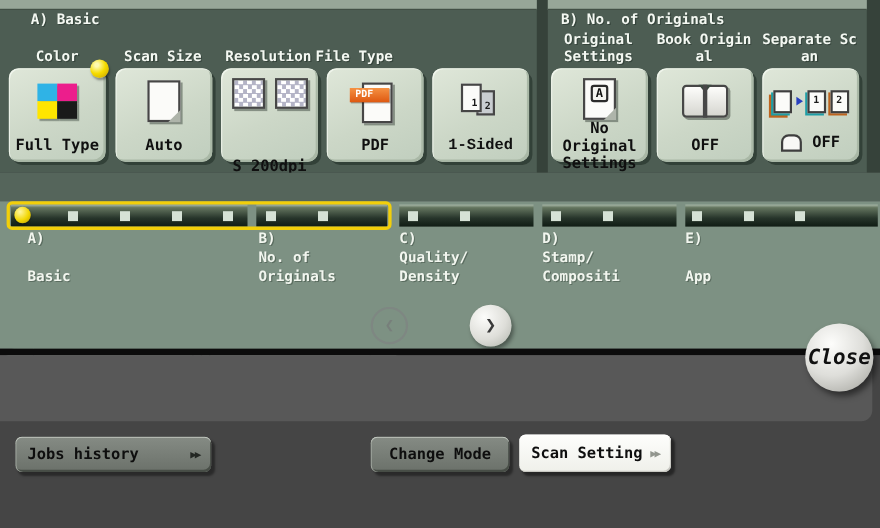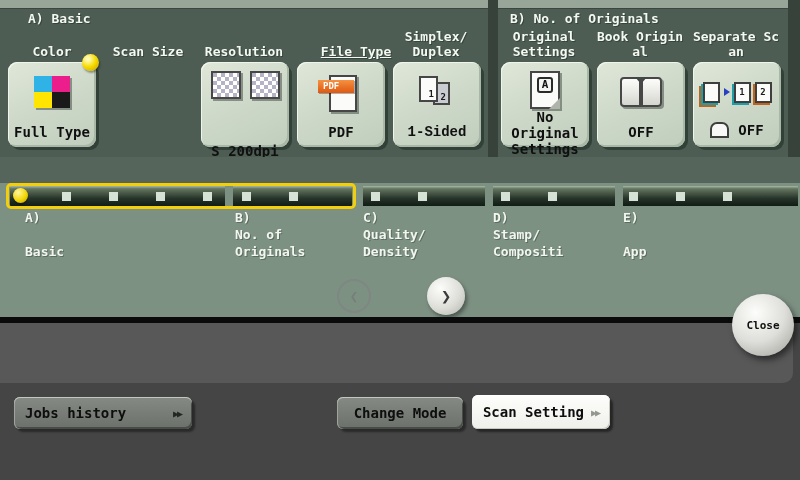--- a/index.html
+++ b/index.html
@@ -108,21 +108,21 @@
       background:radial-gradient(circle at 35% 30%,#FCFCFA,#DEDED9 55%,#B5B8B0 95%);
       box-shadow:2px 3px 4px rgba(0,0,0,.4);
       display:flex;align-items:center;justify-content:center;font-size:17px;color:#3A3A3A;}
   
   .divider-line{position:absolute;left:0;top:317px;width:800px;height:6px;background:#0B0B0B;}
   .gray-zone{position:absolute;left:0;top:323px;width:800px;height:157px;background:#454545;}
   .gray-upper{position:absolute;left:0;top:0;width:793px;height:60px;background:#585858;border-radius:0 0 10px 0;}
   .close-btn{position:absolute;left:732px;top:294px;width:62px;height:62px;border-radius:50%;cursor:pointer;z-index:5;
       background:radial-gradient(circle at 38% 30%,#FDFDFB,#DEDEDA 50%,#ABABA5 90%,#9A9A94);
       box-shadow:3px 4px 6px rgba(0,0,0,.5);
-      display:flex;align-items:center;justify-content:center;font-size:11px;color:#111;}
+      display:flex;align-items:center;justify-content:center;font-size:19px;color:#111;font-style:italic;}
   .f-btn{position:absolute;height:32px;border-radius:6px;box-sizing:border-box;display:flex;align-items:center;
       font-size:14px;color:#0E0E0E;cursor:pointer;text-align:right;}
   .f-gray{background:linear-gradient(#858B84,#6B716A);
       box-shadow:inset 0 1px 0 #C2C8C0,inset 1px 0 0 #9FA59D,inset -1px -2px 0 #474D46,3px 3px 2px rgba(0,0,0,.4);}
   .jobs{left:14px;top:397px;width:178px;padding:0 11px;}
   .jobs .arrow{margin-left:auto;}
   .change{left:337px;top:397px;width:126px;justify-content:center;}
   .scan{left:472px;top:395px;width:138px;height:34px;justify-content:center;gap:7px;
       background:linear-gradient(#FEFEFC,#EFF0EA);
       box-shadow:inset 0 1px 0 #FFFFFF,inset -1px -1px 0 #C8C8C2,3px 3px 2px rgba(0,0,0,.45);}
@@ -141,43 +141,49 @@
     <div class="panel panel-b">
         <div class="strip"></div>
       </div>
 
     <div class="sec-title sec-a" style="white-space: pre-line;">A) Basic</div>
     <div class="sec-title sec-b" style="white-space: pre-line;">B) No. of Originals</div>
 
     <div class="col-label" style="left: 4px; white-space: pre-line;">Color</div>
     <div class="col-label" style="left: 100px; white-space: pre-line;">Scan Size</div>
     <div class="col-label" style="left: 196px; white-space: pre-line;">Resolution</div>
-    <div class="col-label" style="left: 308px; white-space: pre-line; text-decoration: underline;">File Type</div>
-    <div class="col-label" style="left: 388px; white-space: pre-line;">Simplex/
-Duplex</div>
+    <div class="col-label" style="left: 274px; white-space: pre-line;">File Type</div>
     <div class="col-label" style="left: 496px; white-space: pre-line;">Original
 Settings</div>
     <div class="col-label" style="left: 592px; white-space: pre-line;">Book Origin
 al</div>
     <div class="col-label" style="left: 688px; white-space: pre-line;">Separate Sc
 an</div>
 
     <div class="btn-opt" style="left:8px">
       <span class="sel-ball"></span>
       <div class="ic-area">
         <div class="ic-color">
           <span style="background:#2FB3E6"></span>
             <span style="background:#EC1E8C"></span>
           <span style="background:#FFE500"></span>
             <span style="background:#1A1A1A"></span>
         </div>
       </div>
       <div class="btn-val" style="white-space: pre-line;">Full Type</div>
     </div>
 
+    <div class="btn-opt" style="left:105px">
+      <div class="ic-area">
+        <div class="ic-paper">
+            <span class="fold"></span>
+          </div>
+      </div>
+      <div class="btn-val" style="white-space: pre-line;">Auto</div>
+    </div>
 
     <div class="btn-opt" style="left:201px">
       <div class="ic-area">
         <div class="checker-pair">
           <div class="ic-checker"></div>
           <div class="ic-checker"></div>
         </div>
       </div>
       <div class="btn-val two" style="white-space: pre-line; margin-top: 44px;">S 200dpi
 F Fine</div>

